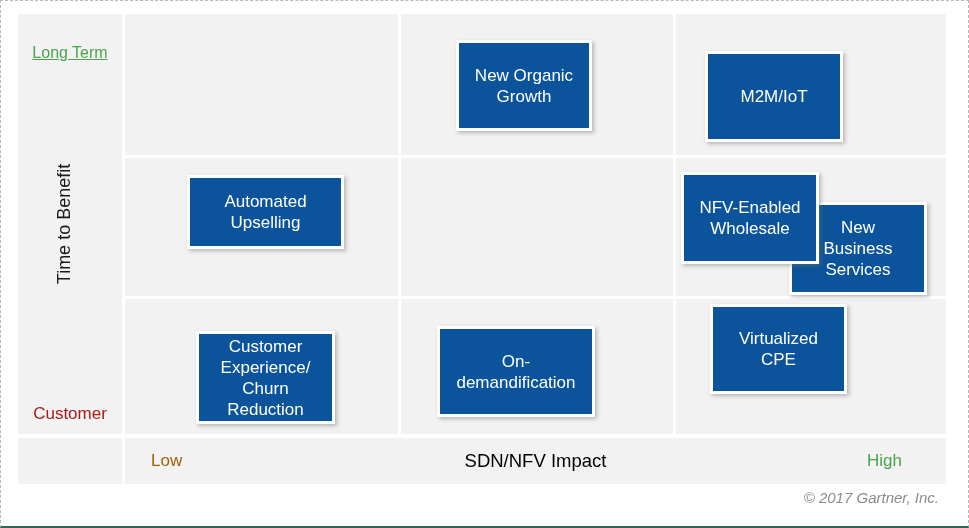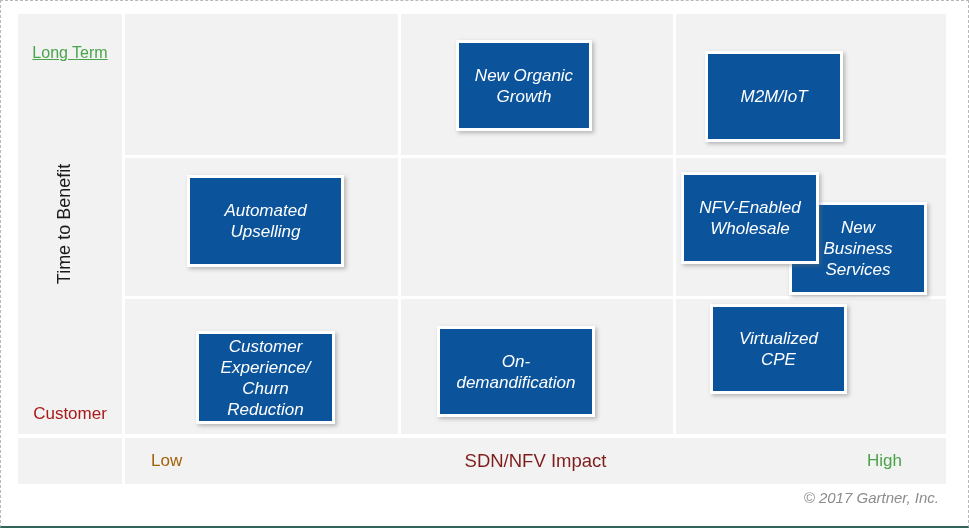--- a/index.html
+++ b/index.html
@@ -25,33 +25,33 @@
   }
   
   .cell{position:absolute;background:#f2f2f2;}
   .c1{left:124px;width:273px;} .c2{left:400px;width:272px;} .c3{left:675px;width:270px;}
   .r1{top:13px;height:141px;} .r2{top:157px;height:138px;} .r3{top:298px;height:135px;}
   
   .x-strip-left{position:absolute;left:17px;top:437px;width:104px;height:46px;background:#f2f2f2;}
   .x-strip{position:absolute;left:124px;top:437px;width:821px;height:46px;background:#f2f2f2;}
   .x-low{position:absolute;left:26px;top:50%;transform:translateY(-50%);font-size:17px;color:#a16207;}
   .x-high{position:absolute;right:44px;top:50%;transform:translateY(-50%);font-size:17px;color:#4aa44a;}
-  .x-title{position:absolute;left:0;width:100%;top:50%;transform:translateY(-50%);text-align:center;font-size:18.5px;color:#7f1d1d;}
+  .x-title{position:absolute;left:0;width:100%;top:50%;transform:translateY(-50%);text-align:center;font-size:18.5px;color:#000000;}
   
   .box{
     position:absolute;box-sizing:border-box;
     background:#0b549b;border:3px solid #ffffff;
     box-shadow:2px 2px 4px rgba(110,110,110,0.45);
     color:#ffffff;font-size:17px;line-height:21px;
     display:flex;align-items:center;justify-content:center;
-    text-align:center;white-space:pre-line;z-index:2;font-style:italic;
+    text-align:center;white-space:pre-line;z-index:2;
   }
   .b-organic{left:455px;top:39px;width:136px;height:91px;}
   .b-m2m{left:704px;top:50px;width:138px;height:91px;}
-  .b-upsell{left:186px;top:174px;width:157px;height:92px;}
+  .b-upsell{left:186px;top:174px;width:157px;height:74px;}
   .b-itcentric{left:445px;top:183px;width:138px;height:90px;}
   .b-nfv{left:680px;top:171px;width:138px;height:92px;z-index:4;}
   .b-newbiz{left:788px;top:201px;width:138px;height:93px;z-index:3;}
   .b-custexp{left:195px;top:330px;width:139px;height:93px;}
   .b-ondemand{left:436px;top:325px;width:158px;height:91px;}
   .b-vcpe{left:709px;top:303px;width:137px;height:90px;}
   
   .copyright{position:absolute;right:29px;top:488px;font-size:15px;color:#8c8c8c;font-style:italic;}
 </style>
 </head>

